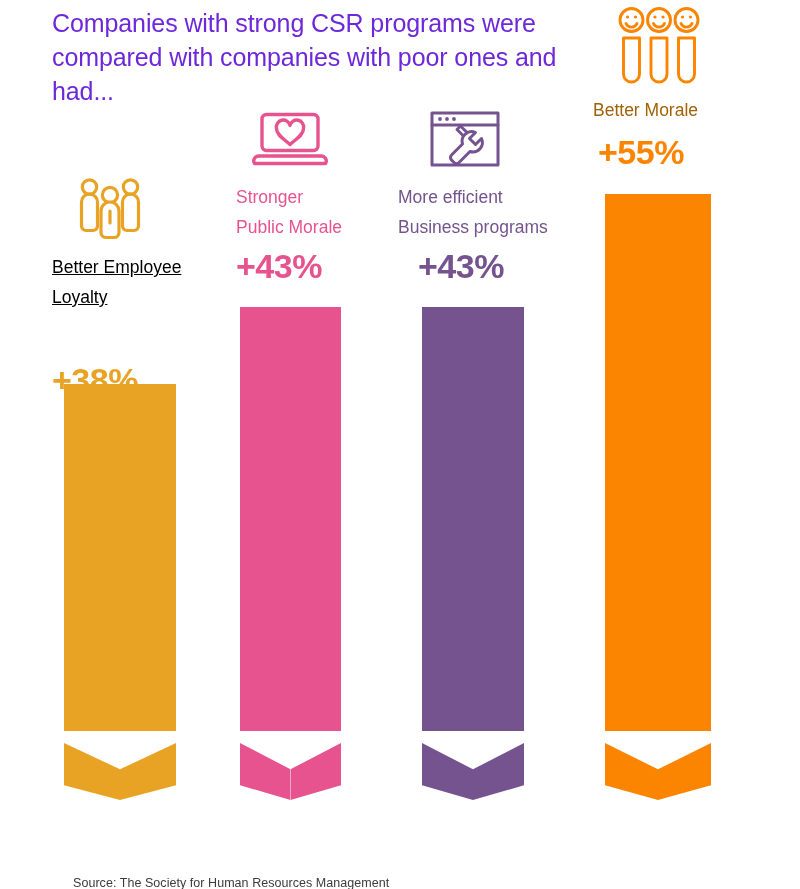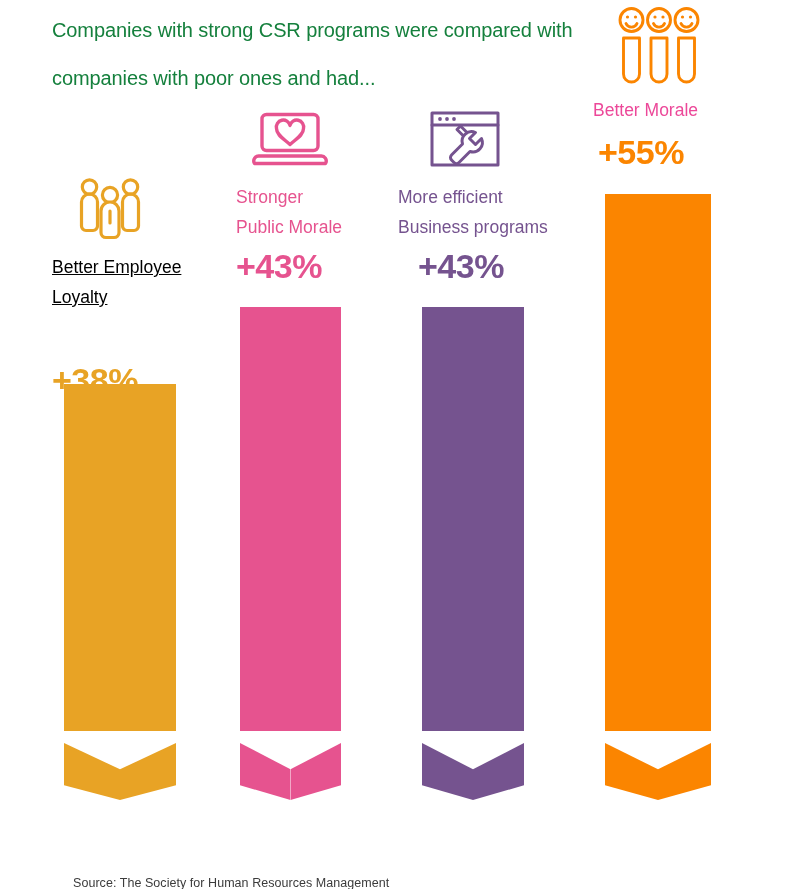--- a/index.html
+++ b/index.html
@@ -15,23 +15,23 @@
     font-family: "Liberation Sans", sans-serif;
     -webkit-font-smoothing: antialiased;
   }
 
   
   #headline {
     position: absolute;
     left: 52px;
     top: 6px;
     width: 560px;
-    font-size: 20px;
-    line-height: 48px;
-    color: #15803d;
+    font-size: 25px;
+    line-height: 34px;
+    color: #6d28d9;
     letter-spacing: -0.1px;
   }
 
   
   #chart {
     position: absolute;
     left: 0;
     top: 0;
     width: 800px;
     height: 889px;
@@ -213,21 +213,21 @@
         <circle cx="64.5" cy="11" r="1.6" fill="#FB8500" stroke="none"></circle>
         <circle cx="72.5" cy="11" r="1.6" fill="#FB8500" stroke="none"></circle>
         <path d="M63 17.5 a6 6 0 0 0 11 0"></path>
 
         <path d="M5.5 32 h16 V68 a8 8 0 0 1 -16 0 Z"></path>
         <path d="M33 32 h16 V68 a8 8 0 0 1 -16 0 Z"></path>
         <path d="M60.5 32 h16 V68 a8 8 0 0 1 -16 0 Z"></path>
       </svg>
     </span>
 
-    <div class="col-label" style="left:593px; top:95px; width:200px; color:#ec4899;">Better Morale</div>
+    <div class="col-label" style="left:593px; top:95px; width:200px; color:#a16207;">Better Morale</div>
 
     <div class="col-value" style="left:598px; top:131px; width:180px; color:#FB8500;">+55%</div>
 
     <div class="bar" style="left:605px; top:194px; width:106px; height:606px;">
       <div class="bar-stem" style="height:537px; background:#FB8500;"></div>
       <div class="bar-tail" style="top:542px; height:64px;">
         <div class="tail-half tail-left" style="background:#FB8500;"></div>
         <div class="tail-half tail-right" style="background:#FB8500;"></div>
       </div>
     </div>

